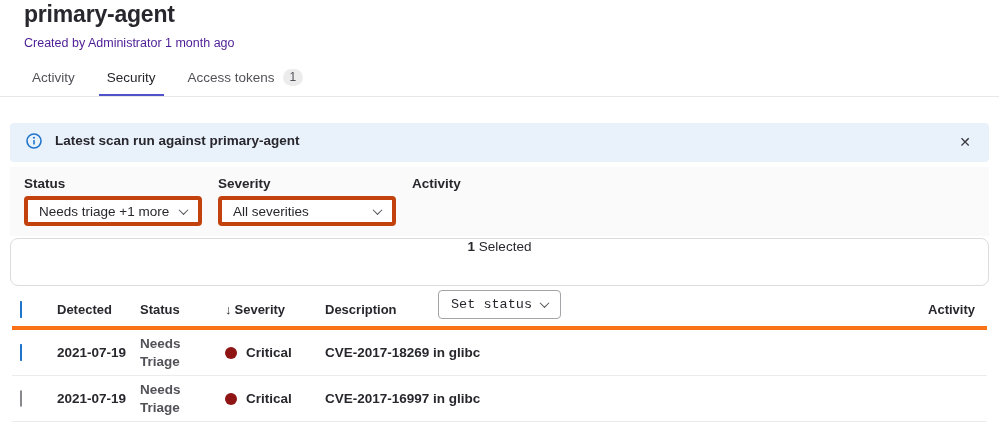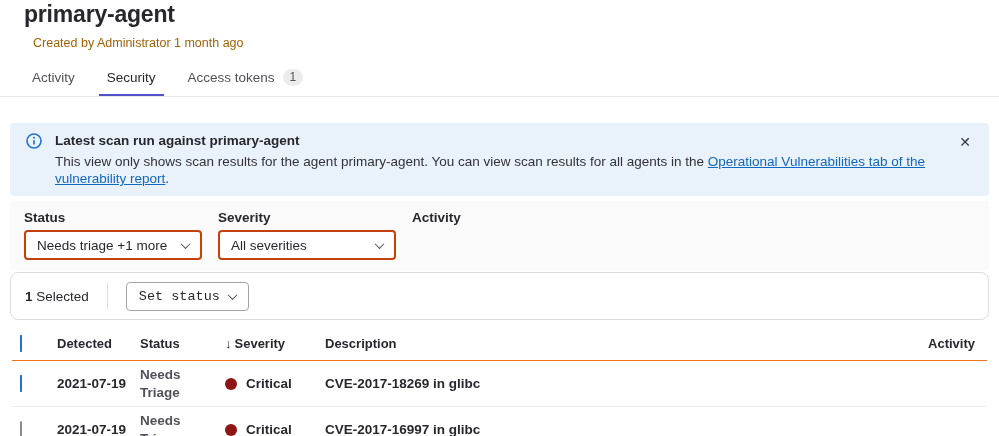--- a/index.html
+++ b/index.html
@@ -5,21 +5,21 @@
   * { box-sizing: border-box; margin: 0; padding: 0; }
   html, body { background: #fff; }
   body {
     width: 999px; height: 436px; overflow: hidden;
     font-family: "Liberation Sans", sans-serif;
     font-size: 13.5px; color: #28272d;
   }
   
   .page-header { padding: 1px 24px 0; }
   .page-title { font-size: 23px; font-weight: 700; letter-spacing: -0.2px; margin-bottom: 8px; }
-  .page-subtitle { font-size: 12.5px; color: #a16207; margin-left: 9px; }
+  .page-subtitle { font-size: 12.5px; color: #4c1d95; }
 
   
   .tabs { display: flex; margin-top: 10px; padding: 0 16px; border-bottom: 1px solid #e8e8e8; }
   .tab {
     display: flex; align-items: center; gap: 8px;
     padding: 9px 8px 8px; margin: 0 8px; color: #535158;
     border-bottom: 2px solid transparent; cursor: pointer; white-space: nowrap;
   }
   .tab.active { color: #28272d; font-weight: 400; border-bottom-color: var(--tab-indicator, #5052cc); }
   .badge {
@@ -40,50 +40,50 @@
     position: absolute; right: 14px; top: 8px; background: none; border: none;
     font-size: 14px; color: #3a383f; cursor: pointer; font-family: inherit; line-height: 1;
     padding: 4px;
   }
 
   
   .filters { margin: 5px 10px 0; background: #fafafa; padding: 9px 14px 10px; display: flex; gap: 16px; }
   .filter-group { display: flex; flex-direction: column; gap: 4px; }
   .filter-label { font-weight: 700; line-height: 16px; }
   .dropdown {
-    width: 178px; height: 30px; background: #fff; border: 2px solid #c2410c; border-radius: 4px;
+    width: 178px; height: 30px; background: #fff; border: 4px solid #c2410c; border-radius: 4px;
     display: flex; align-items: center; justify-content: space-between;
     padding: 0 11px; cursor: pointer;
   }
   .chev {
     width: 7px; height: 7px; flex: 0 0 auto;
     border-right: 1.5px solid #535158; border-bottom: 1.5px solid #535158;
     transform: rotate(45deg) translate(-1px,-1px);
   }
 
   
   .selection-bar {
     margin: 2px 10px 0; height: 48px; border: 1px solid #dcdcde; border-radius: 8px;
-    display: flex; align-items: center; gap: 18px; padding: 0 14px;
+    display: flex; align-items: center; gap: 18px; padding: 0 14px; flex-direction: column;
   }
   .sel-count b { font-weight: 700; }
   .vdiv { width: 1px; height: 26px; background: #dcdcde; }
   .set-status-btn {
     display: flex; align-items: center; gap: 9px; background: #fff;
     border: 1px solid #a4a3a8; border-radius: 4px; padding: 6px 12px;
     font-family: Liberation Mono, monospace; font-size: 13.5px; color: #28272d; cursor: pointer;
   }
 
   
   .table { margin: 5px 12px 0; }
   .thead, .trow {
     display: grid; grid-template-columns: 37px 83px 85px 100px 1fr 100px;
     align-items: center; padding-left: 8px; padding-right: 12px;
   }
-  .thead { font-weight: 700; font-size: 13px; padding-top: 11px; padding-bottom: 9px; border-bottom: 1px solid #f97316; }
+  .thead { font-weight: 700; font-size: 13px; padding-top: 11px; padding-bottom: 9px; border-bottom: 4px solid #f97316; }
   .th-activity, .td-activity { text-align: right; }
   .trow { min-height: 46px; border-bottom: 1px solid #ececec; font-size: 13.5px; font-weight: bold; }
   .td-status { color: #535158; width: 58px; line-height: 1.3; }
   .sev { display: flex; align-items: center; gap: 9px; }
   .sev-icon { width: 12px; height: 12px; border-radius: 50%; background: var(--critical, #8f1414); flex: 0 0 auto; }
   .sort-arrow { font-weight: 400; margin-right: 3px; }
 
   
   .checkbox {
     width: 16px; height: 16px; border: 1px solid #89888d; border-radius: 4px;
@@ -123,23 +123,20 @@
 <div class="banner">
   <span class="banner-icon">
     <svg width="16" height="16" viewBox="0 0 16 16">
       <circle cx="8" cy="8" r="7" fill="none" stroke="#1f75cb" stroke-width="1.6"></circle>
       <rect x="7.2" y="6.9" width="1.6" height="4.6" rx="0.6" fill="#1f75cb"></rect>
       <circle cx="8" cy="4.7" r="1.05" fill="#1f75cb"></circle>
     </svg>
   </span>
   <div class="banner-content">
     <div class="banner-title">Latest scan run against primary-agent</div>
-    <div class="banner-body">
-      <span>This view only shows scan results for the agent primary-agent. You can view scan results for all agents in the </span><a href="#" class="banner-link">Operational Vulnerabilities tab of the vulnerability report</a><span>.</span>
-    </div>
   </div>
   <button class="banner-close">✕</button>
 </div>
 
 <div class="filters">
   <div class="filter-group">
     <span class="filter-label">Status</span>
     <div class="dropdown">
       <span>Needs triage +1 more</span>
       <span class="chev"></span>

